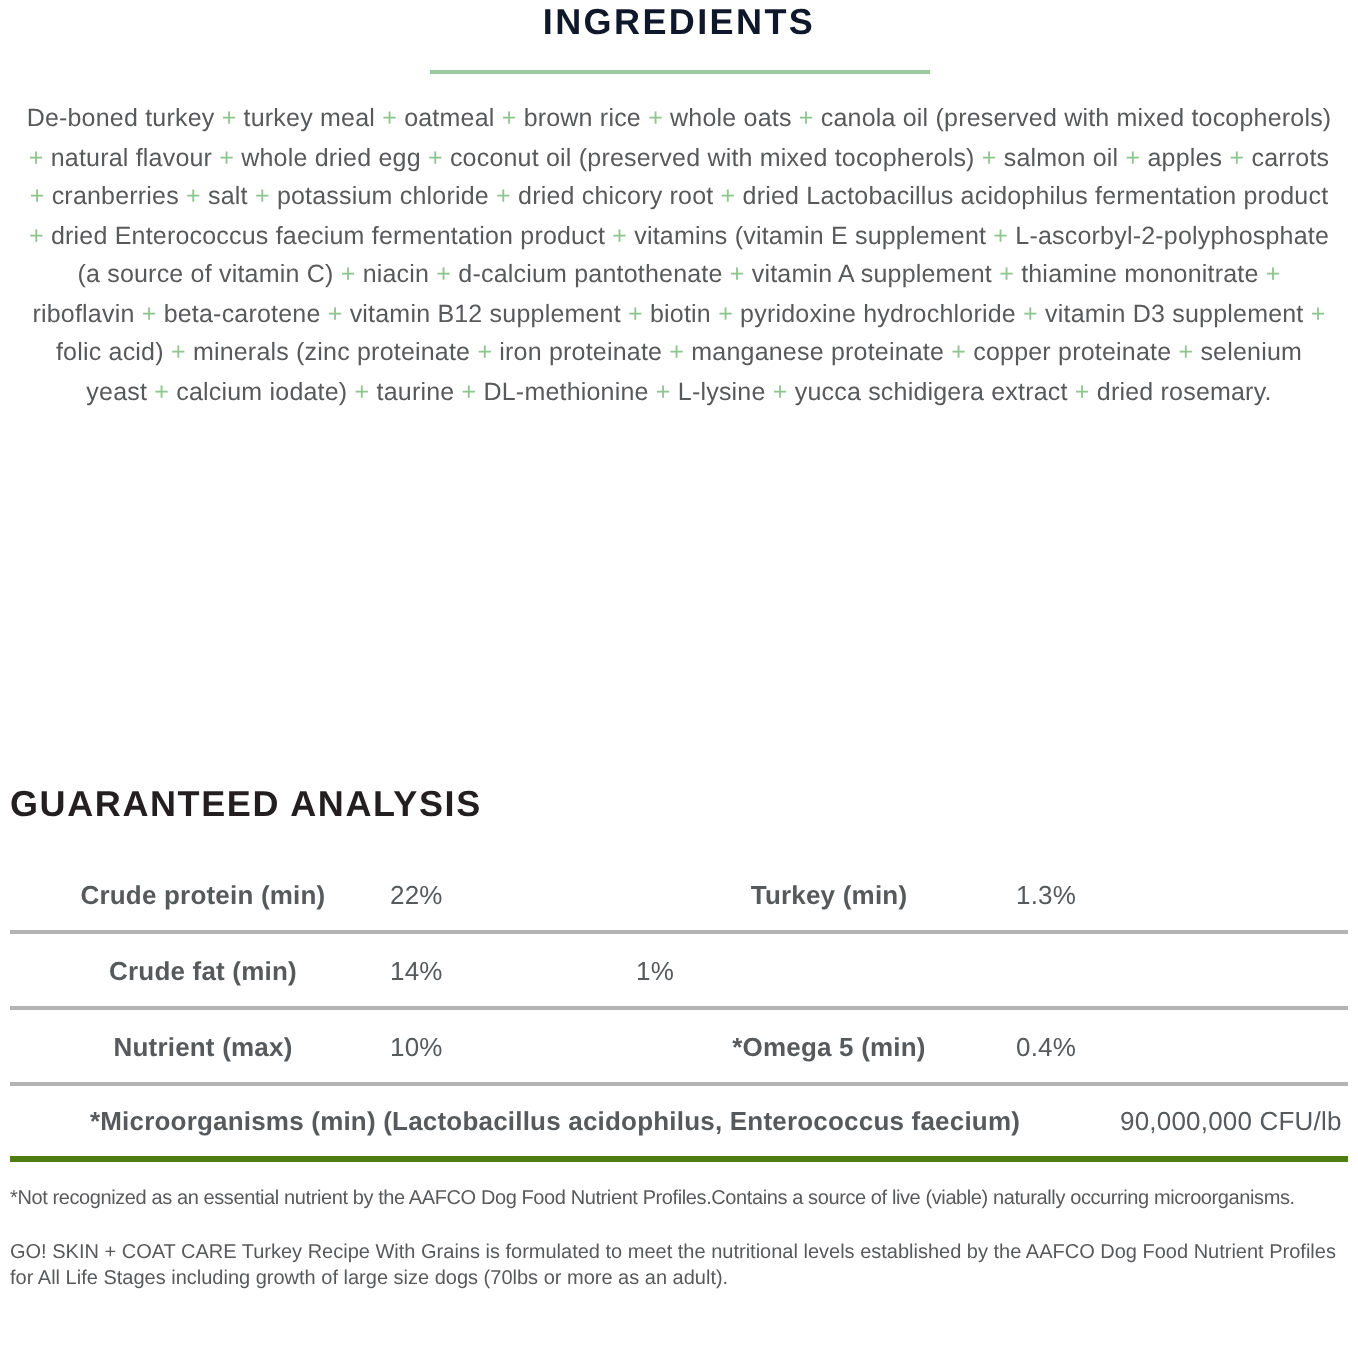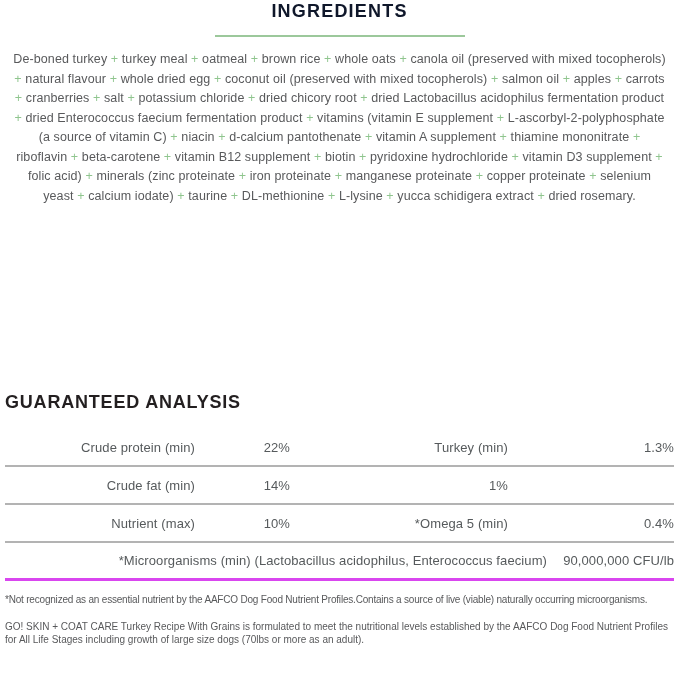--- a/index.html
+++ b/index.html
@@ -73,27 +73,28 @@
     align-items: center;
     height: 38px;
     box-sizing: border-box;
     border-bottom: 2px solid #b3b3b3;
     font-size: 13px;
     color: #565a5c;
     letter-spacing: 0.1px;
   }
   .ga-row .lbl {
     padding-left: 3px;
-    text-align: right;
+    text-align: center;
+    font-weight: bold;
   }
   .ga-row .val {
-    text-align: right;
+    text-align: left;
   }
   .ga-row-full {
-    border-bottom: 3px solid #d946ef;
+    border-bottom: 3px solid #4d7c0f;
     gap: 13px;
   }
   .ga-row-full .lbl {
     grid-column: 1 / 5;
   }
   .ga-row-full .val {
     grid-column: 5;
   }
   .footnote {
     margin: 13px 0 0 0;

